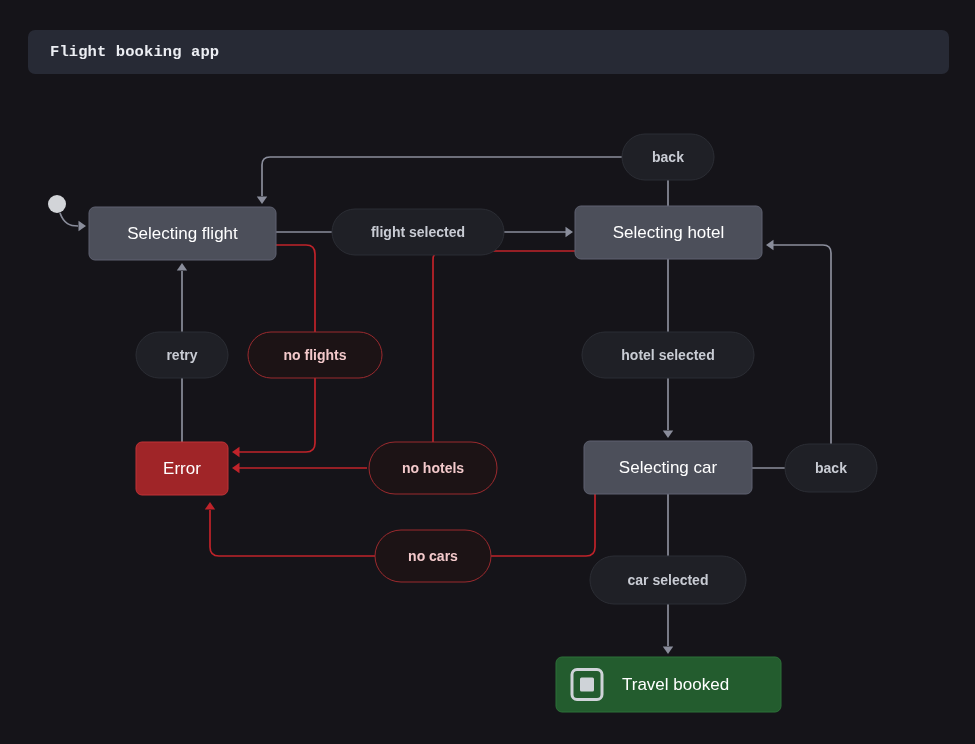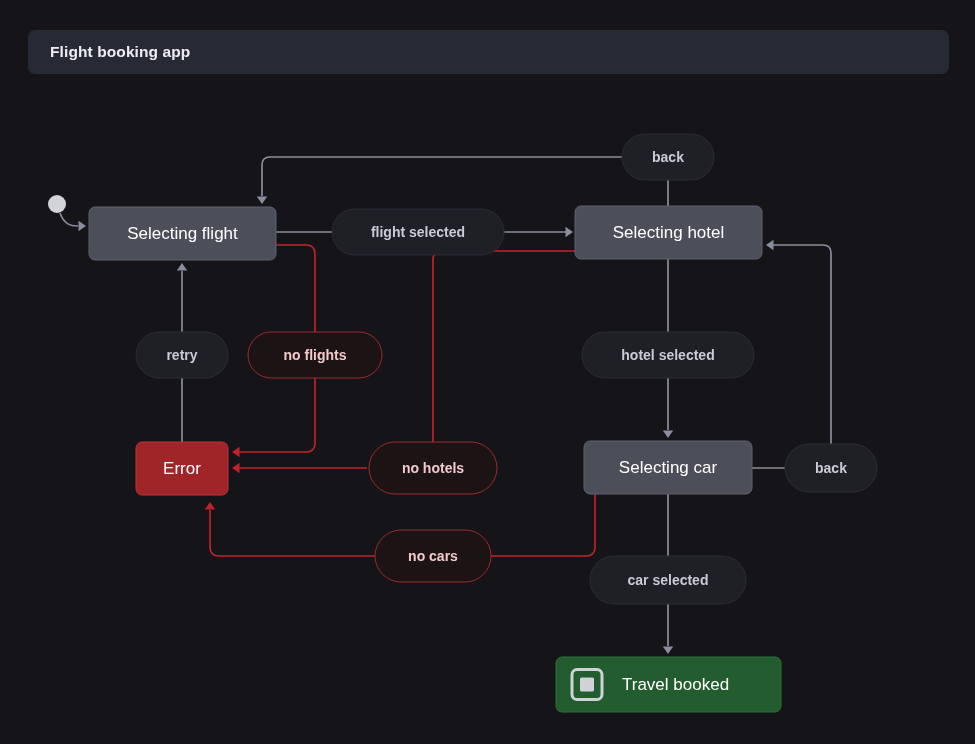--- a/index.html
+++ b/index.html
@@ -26,20 +26,21 @@
   .titlebar {
     position: absolute;
     left: 28px;
     top: 30px;
     width: 921px;
     height: 44px;
     background: #272a35;
     border-radius: 7px;
     display: flex;
     align-items: center;
+    font-family: Liberation Mono, monospace;
   }
   .titlebar-label {
     margin-left: 22px;
     color: #eceef3;
     font-size: 15.5px;
     font-weight: 700;
     letter-spacing: 0.1px;
   }
 
   

